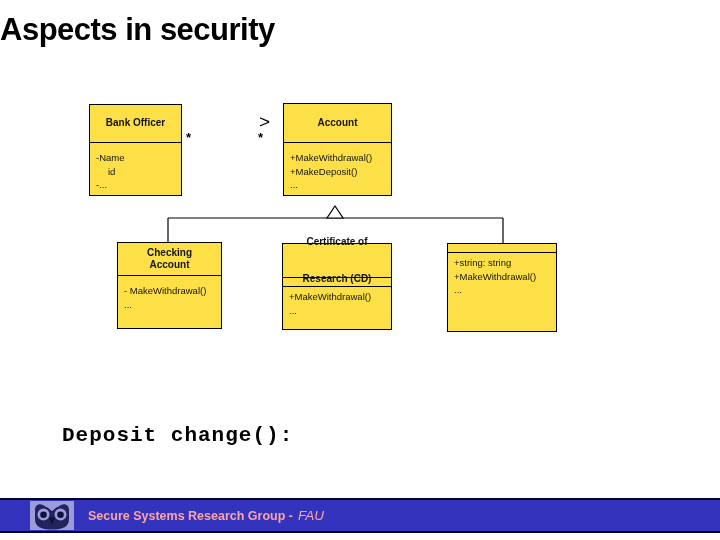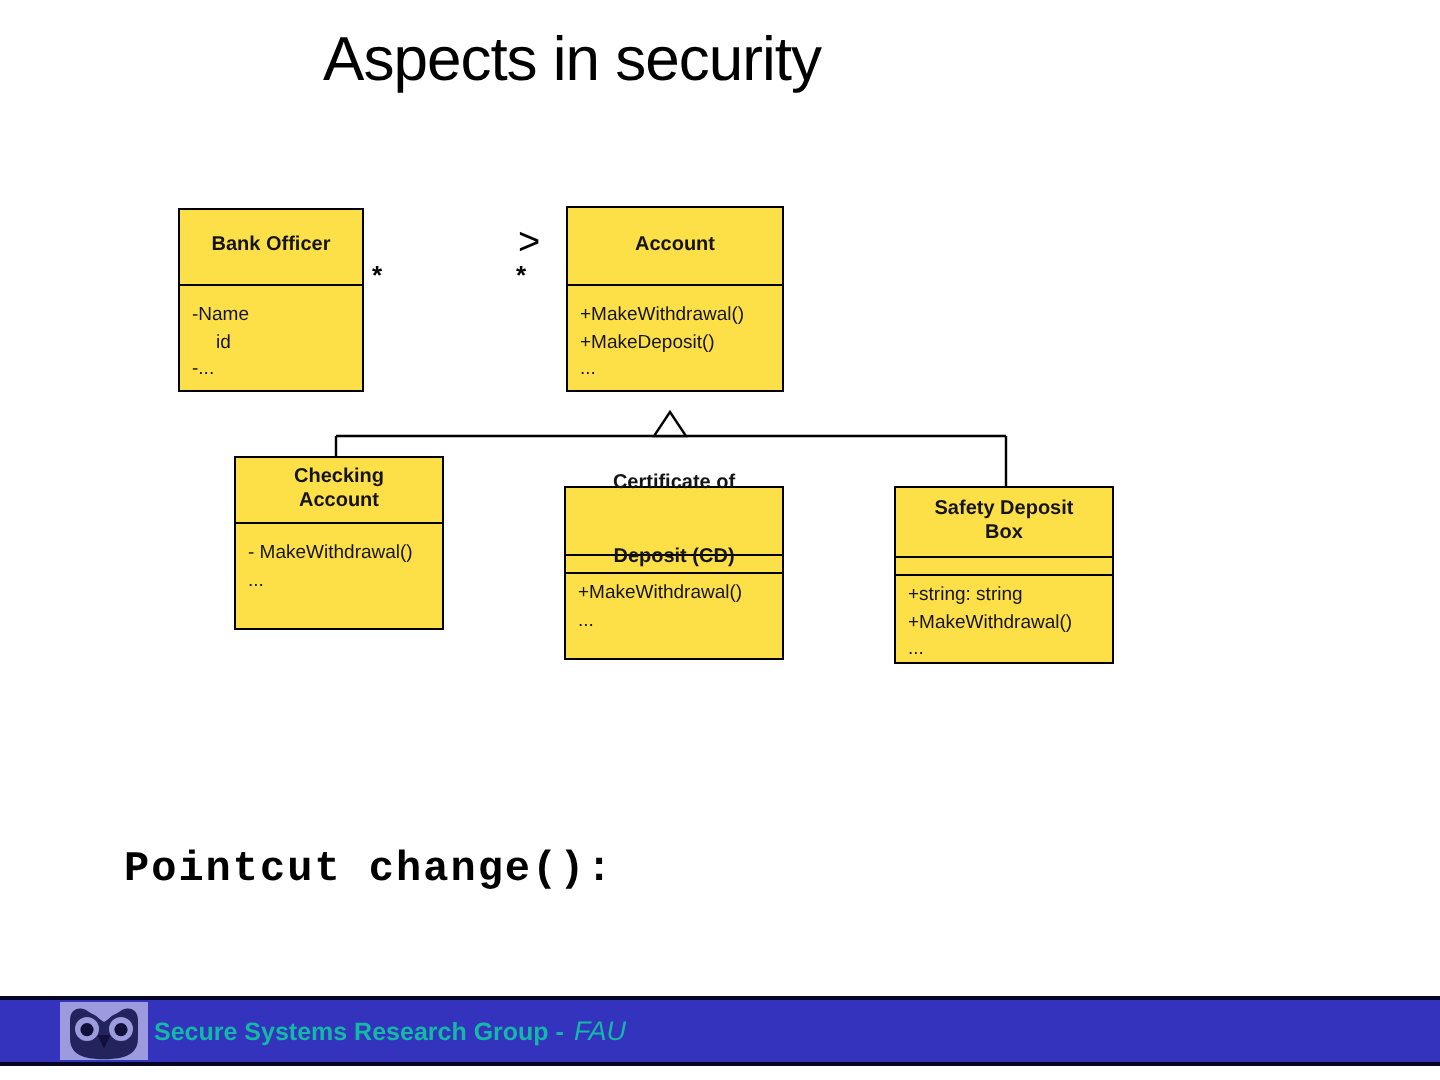--- a/index.html
+++ b/index.html
@@ -1,22 +1,22 @@
 <!DOCTYPE html>
 <html><head>
 <meta charset="utf-8">
 <style>
   html,body{margin:0;padding:0}
   body{
     width:720px;height:540px;background:#ffffff;position:relative;overflow:hidden;
     font-family:"Liberation Sans",sans-serif;
   }
   .title{
-    position:absolute;top:12px;left:0;width:572px;margin:0;text-align:center;
-    font-size:31px;font-weight:normal;letter-spacing:-0.5px;color:#000;
+    position:absolute;top:12px;left:0;width:572px;margin:0;
+    font-size:31px;font-weight:bold;letter-spacing:-0.5px;color:#000;
   }
   
   .cls{position:absolute;background:#fde047;border:1px solid #000;color:#141414;box-sizing:border-box}
   .cls-title{
     display:flex;flex-direction:column;align-items:center;justify-content:center;
     font-weight:bold;font-size:10px;line-height:12.5px;border-bottom:1px solid #000;
     text-align:center;box-sizing:border-box;
   }
   .cls-sep{border-bottom:1px solid #000;box-sizing:border-box}
   .cls-body{padding:8px 2px 0 6px;font-weight:normal;font-size:9.5px;line-height:13.5px;white-space:nowrap}
@@ -31,21 +31,21 @@
     position:absolute;left:62px;top:376px;color:#000;
     font-family:"Liberation Mono","DejaVu Sans Mono",monospace;
     font-weight:bold;font-size:21px;letter-spacing:1px;line-height:24px;white-space:pre;
   }
   .code-l2{margin-left:106px;margin-top:9px}
   
   .footer{position:absolute;left:0;top:498px;width:720px}
   .footer-rule{height:2px;background:#050526}
   .footer-bar{height:31px;background:#3433bd;display:flex;align-items:center}
   .owl{width:44px;height:29px;margin-left:30px;flex:none;display:block}
-  .footer-text{color:#14b8a6;font-size:12.5px;font-weight:bold;margin-left:3px;white-space:nowrap}
+  .footer-text{color:#fca5a5;font-size:12.5px;font-weight:bold;margin-left:14px;white-space:nowrap}
   .fau{font-style:italic;font-weight:normal;font-size:13.5px;margin-left:5px}
 </style>
 </head>
 <body>
 
 <div style="position:absolute;inset:0;">
 
   <h1 class="title">Aspects in security</h1>
 
   <div>
@@ -76,60 +76,56 @@
       </div>
     </div>
 
     <svg class="connector" width="350" height="46" viewBox="0 0 350 46">
       <line x1="8" y1="18" x2="343" y2="18" stroke="#000" stroke-width="1.2"></line>
       <line x1="8" y1="18" x2="8" y2="43" stroke="#000" stroke-width="1.2"></line>
       <line x1="343" y1="18" x2="343" y2="44" stroke="#000" stroke-width="1.2"></line>
       <polygon points="175,6 167,18 183,18" fill="#ffffff" stroke="#000" stroke-width="1.2"></polygon>
     </svg>
 
-    <div class="cls" style="left:117px;top:228px;width:105px;height:87px;">
+    <div class="cls" style="left:117px;top:242px;width:105px;height:87px;">
       <div class="cls-title" style="height:33px;">
         <span>Checking</span>
         <span>Account</span>
       </div>
       <div class="cls-body">
         <div>- MakeWithdrawal()</div>
         <div>...</div>
       </div>
     </div>
 
     <div class="cls" style="left:282px;top:243px;width:110px;height:87px;">
       <div class="cls-title" style="height:34px;gap:24px;">
         <span>Certificate of</span>
-        <span>Deposit (CD)</span>
+        <span>Research (CD)</span>
       </div>
       <div class="cls-sep" style="height:9px;"></div>
       <div class="cls-body tight">
         <div>+MakeWithdrawal()</div>
         <div>...</div>
       </div>
     </div>
 
     <div class="cls" style="left:447px;top:243px;width:110px;height:89px;">
-      <div class="cls-title" style="height:35px;">
-        <span>Safety Deposit</span>
-        <span>Box</span>
-      </div>
       <div class="cls-sep" style="height:9px;"></div>
       <div class="cls-body tight">
         <div>+string: string</div>
         <div>+MakeWithdrawal()</div>
         <div>...</div>
       </div>
     </div>
 
   </div>
 
   <div class="code">
-    <div>Pointcut change():</div>
+    <div>Deposit change():</div>
     <div class="code-l2">call(* MakeWithdrawal(..));</div>
   </div>
 
   <div class="footer">
     <div class="footer-rule"></div>
     <div class="footer-bar">
       <svg class="owl" viewBox="0 0 44 29">
         <rect x="0" y="0" width="44" height="29" fill="#9b9bdd"></rect>
         <path d="M5,9 C5,4 9,2 13,4 L22,10 L31,4 C35,2 39,4 39,9 L39,18 C39,26 33,28.6 22,28.6 C11,28.6 5,26 5,18 Z" fill="#23235e"></path>
         <circle cx="13.5" cy="13.5" r="7" fill="#9b9bdd" stroke="#23235e" stroke-width="2"></circle>

